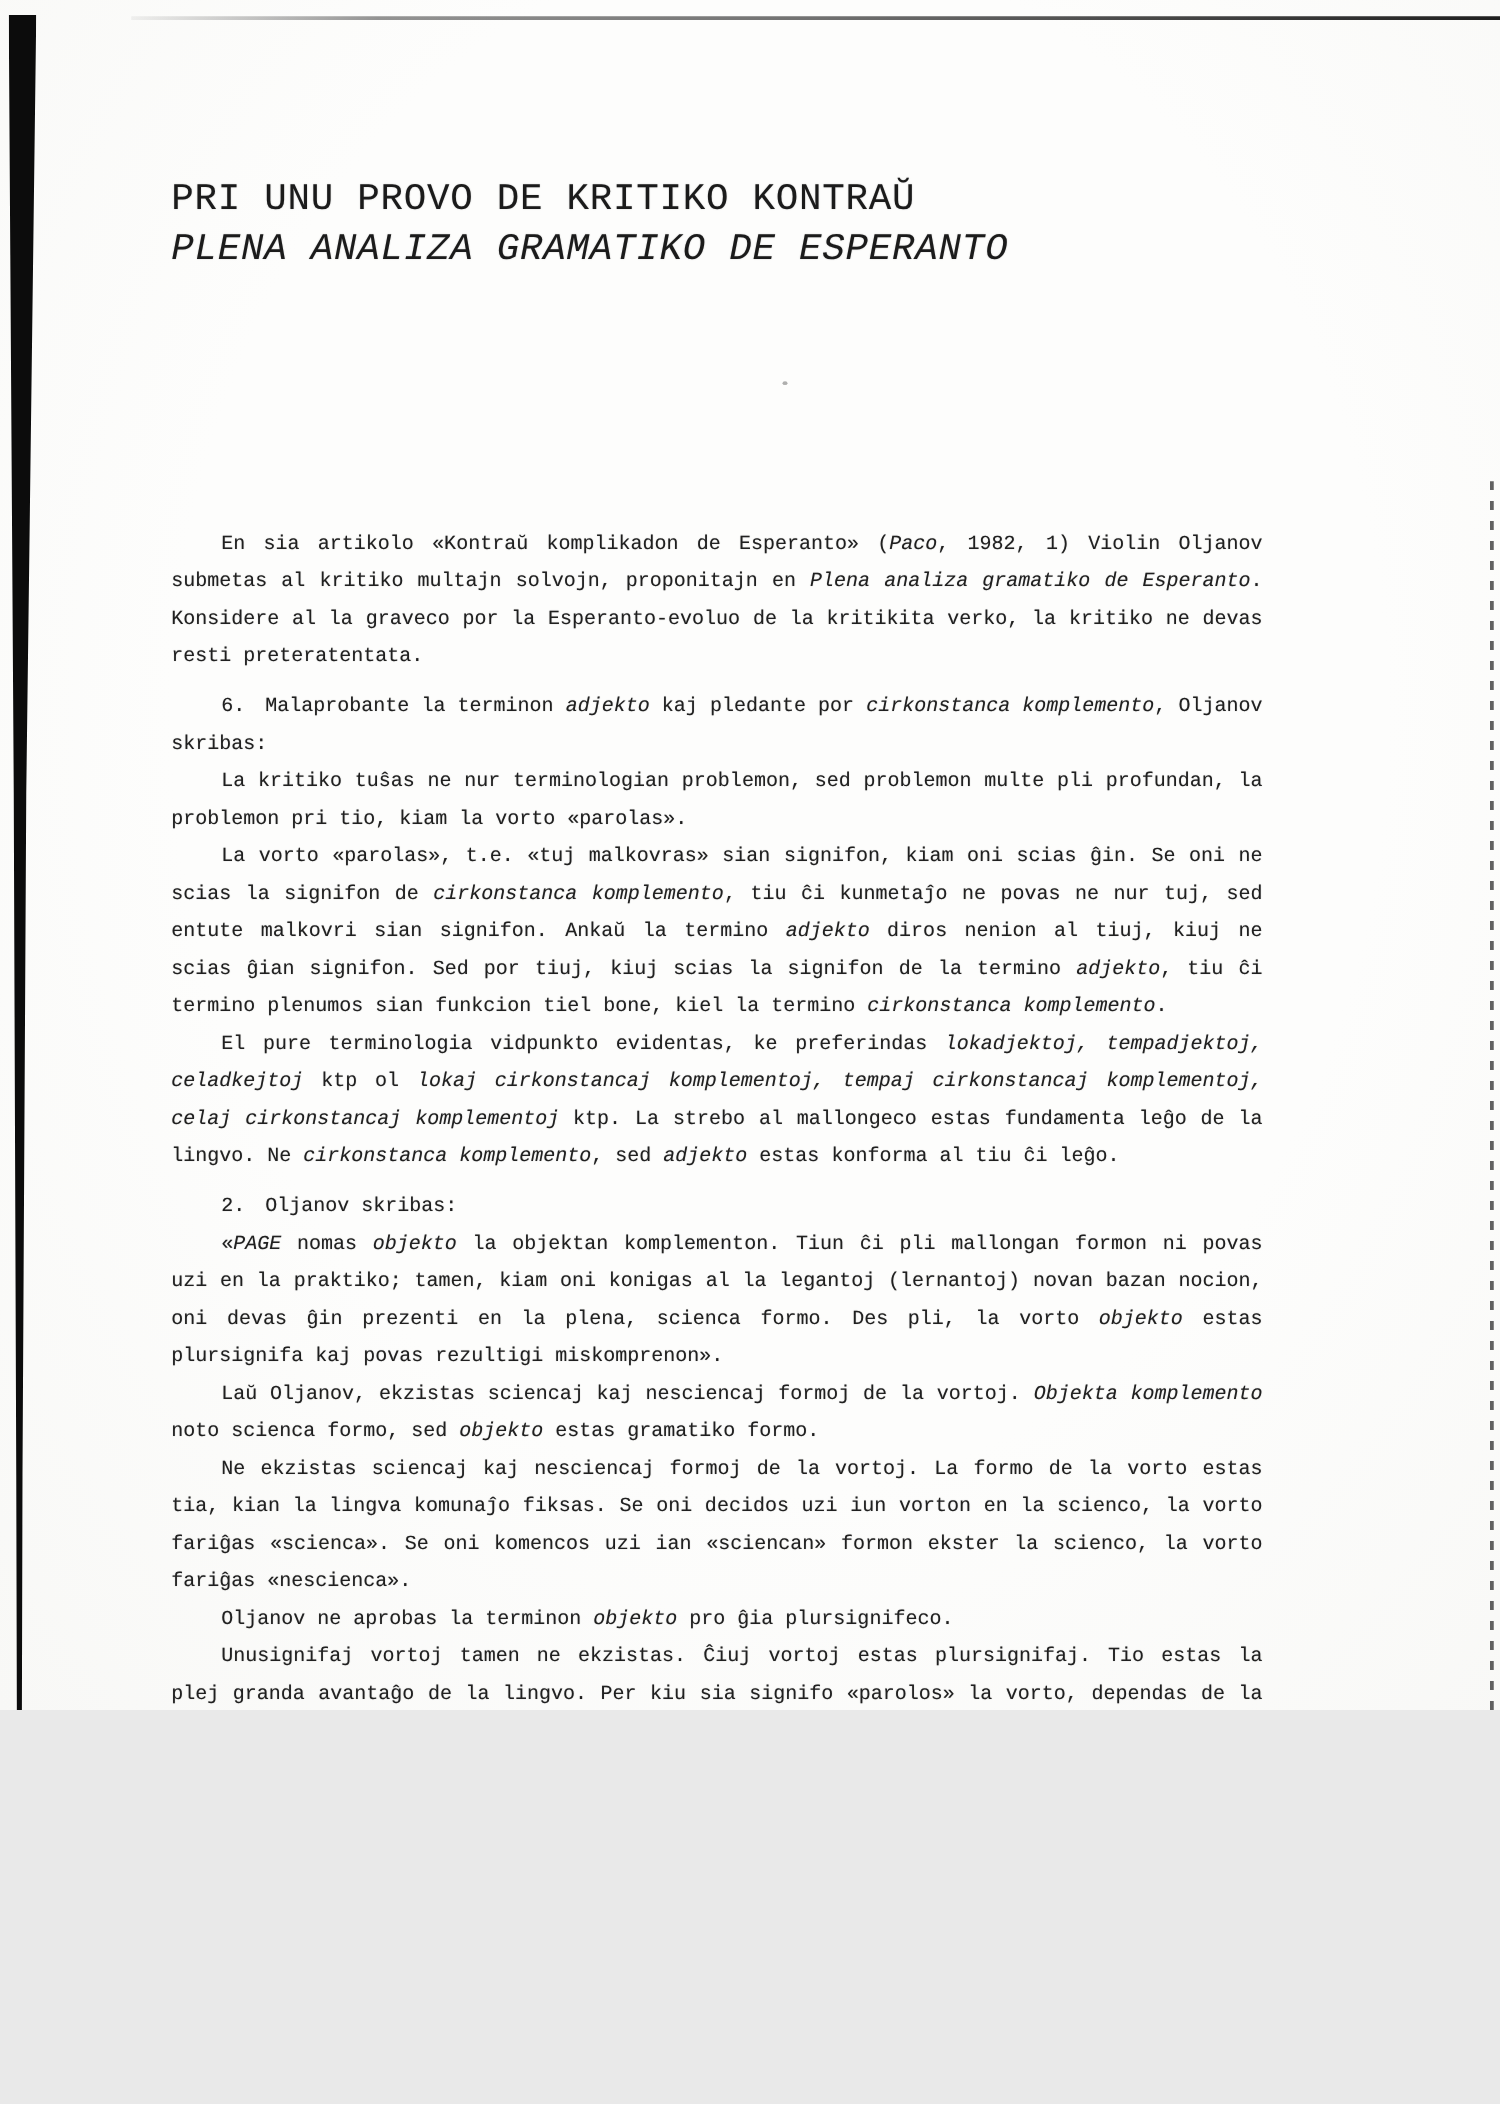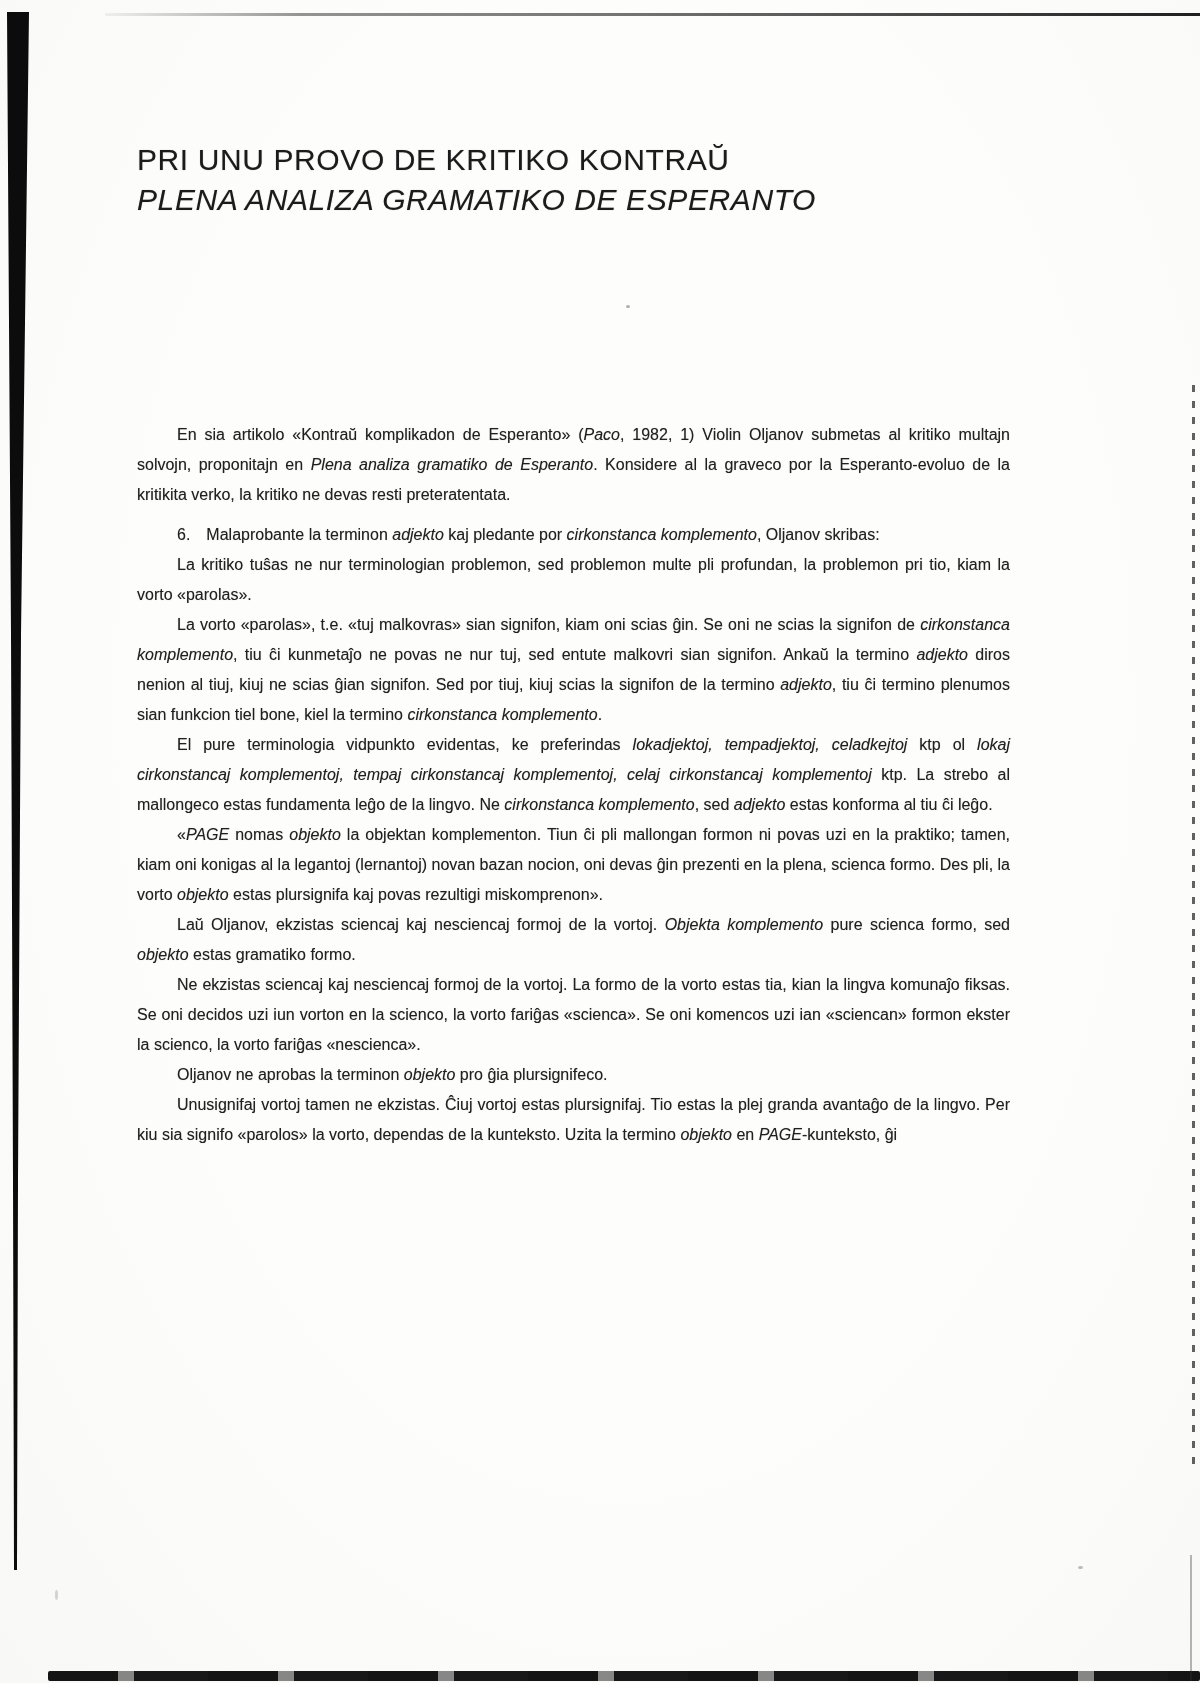--- a/index.html
+++ b/index.html
@@ -1,22 +1,22 @@
 <!DOCTYPE html>
 <html><head>
 <meta charset="utf-8">
 <style>
   html, body { margin:0; padding:0; background:#e9e9e9; }
   .page {
     position:relative;
-    width:1200px; height:1683px;
+    width:1200px; height:1368px;
     margin:0 auto;
     background: radial-gradient(ellipse at 52% 42%, #fdfdfc 55%, #f8f8f6 100%);
     overflow:hidden;
-    font-family:Liberation Sans, sans-serif;
+    font-family:Liberation Mono, monospace;
     color:#1f1f1f;
   }
   
   .edge-left {
     position:absolute; left:0; top:12px; width:32px; height:1558px;
     background:#0c0c0c;
     clip-path: polygon(7px 0, 29px 0, 21px 40%, 18px 75%, 17px 100%, 14px 100%, 13px 75%, 11px 40%);
   }
   .edge-top {
     position:absolute; left:105px; top:13px; width:1095px; height:3px;
@@ -84,20 +84,21 @@
     <h1 class="title">
       <span class="t1">PRI UNU PROVO DE KRITIKO KONTRAŬ</span>
       <span class="t2">PLENA ANALIZA GRAMATIKO DE ESPERANTO</span>
     </h1>
     <div class="body">
         <p><span>En sia artikolo «Kontraŭ komplikadon de Esperanto» (</span><span class="it">Paco</span><span>, 1982, 1) Violin Oljanov submetas al kritiko multajn solvojn, proponitajn en </span><span class="it">Plena analiza gramatiko de Esperanto</span><span>. Konsidere al la graveco por la Esperanto-evoluo de la kritikita verko, la kritiko ne devas resti preteratentata.</span></p>
         <p class="section-start"><span>6. Malaprobante la terminon </span><span class="it">adjekto</span><span> kaj pledante por </span><span class="it">cirkonstanca komplemento</span><span>, Oljanov skribas:</span></p>
         <p><span>La kritiko tuŝas ne nur terminologian problemon, sed problemon multe pli profundan, la problemon pri tio, kiam la vorto «parolas».</span></p>
         <p><span>La vorto «parolas», t.e. «tuj malkovras» sian signifon, kiam oni scias ĝin. Se oni ne scias la signifon de </span><span class="it">cirkonstanca komplemento</span><span>, tiu ĉi kunmetaĵo ne povas ne nur tuj, sed entute malkovri sian signifon. Ankaŭ la termino </span><span class="it">adjekto</span><span> diros nenion al tiuj, kiuj ne scias ĝian signifon. Sed por tiuj, kiuj scias la signifon de la termino </span><span class="it">adjekto</span><span>, tiu ĉi termino plenumos sian funkcion tiel bone, kiel la termino </span><span class="it">cirkonstanca komplemento</span><span>.</span></p>
         <p><span>El pure terminologia vidpunkto evidentas, ke preferindas </span><span class="it">lokadjektoj, tempadjektoj, celadkejtoj</span><span> ktp ol </span><span class="it">lokaj cirkonstancaj komplementoj, tempaj cirkonstancaj komplementoj, celaj cirkonstancaj komplementoj</span><span> ktp. La strebo al mallongeco estas fundamenta leĝo de la lingvo. Ne </span><span class="it">cirkonstanca komplemento</span><span>, sed </span><span class="it">adjekto</span><span> estas konforma al tiu ĉi leĝo.</span></p>
+        <p class="section-start"><span>2. Oljanov skribas:</span></p>
         <p><span>«</span><span class="it">PAGE</span><span> nomas </span><span class="it">objekto</span><span> la objektan komplementon. Tiun ĉi pli mallongan formon ni povas uzi en la praktiko; tamen, kiam oni konigas al la legantoj (lernantoj) novan bazan nocion, oni devas ĝin prezenti en la plena, scienca formo. Des pli, la vorto </span><span class="it">objekto</span><span> estas plursignifa kaj povas rezultigi miskomprenon».</span></p>
-        <p><span>Laŭ Oljanov, ekzistas sciencaj kaj nesciencaj formoj de la vortoj. </span><span class="it">Objekta komplemento</span><span> pure scienca formo, sed </span><span class="it">objekto</span><span> estas gramatiko formo.</span></p>
+        <p><span>Laŭ Oljanov, ekzistas sciencaj kaj nesciencaj formoj de la vortoj. </span><span class="it">Objekta komplemento</span><span> noto scienca formo, sed </span><span class="it">objekto</span><span> estas gramatiko formo.</span></p>
         <p><span>Ne ekzistas sciencaj kaj nesciencaj formoj de la vortoj. La formo de la vorto estas tia, kian la lingva komunaĵo fiksas. Se oni decidos uzi iun vorton en la scienco, la vorto fariĝas «scienca». Se oni komencos uzi ian «sciencan» formon ekster la scienco, la vorto fariĝas «nescienca».</span></p>
         <p><span>Oljanov ne aprobas la terminon </span><span class="it">objekto</span><span> pro ĝia plursignifeco.</span></p>
         <p><span>Unusignifaj vortoj tamen ne ekzistas. Ĉiuj vortoj estas plursignifaj. Tio estas la plej granda avantaĝo de la lingvo. Per kiu sia signifo «parolos» la vorto, dependas de la kunteksto. Uzita la termino </span><span class="it">objekto</span><span> en </span><span class="it">PAGE</span><span>-kunteksto, ĝi</span></p>
       </div>
   </div>
 </div>
 
 </body></html>

